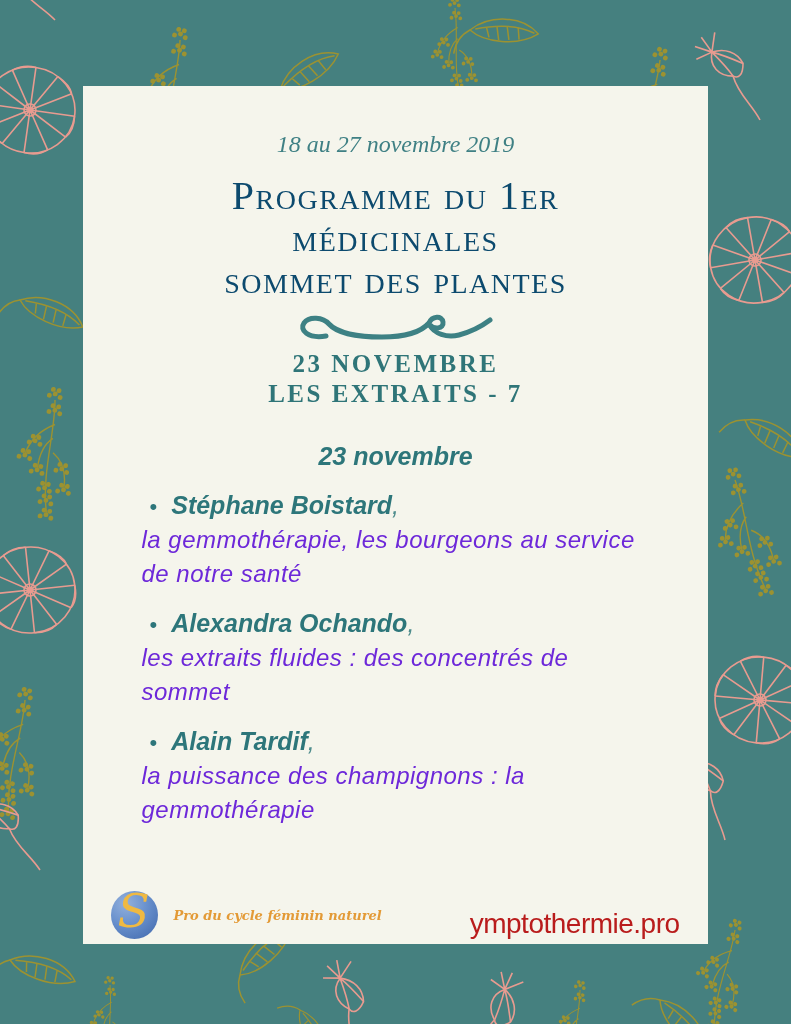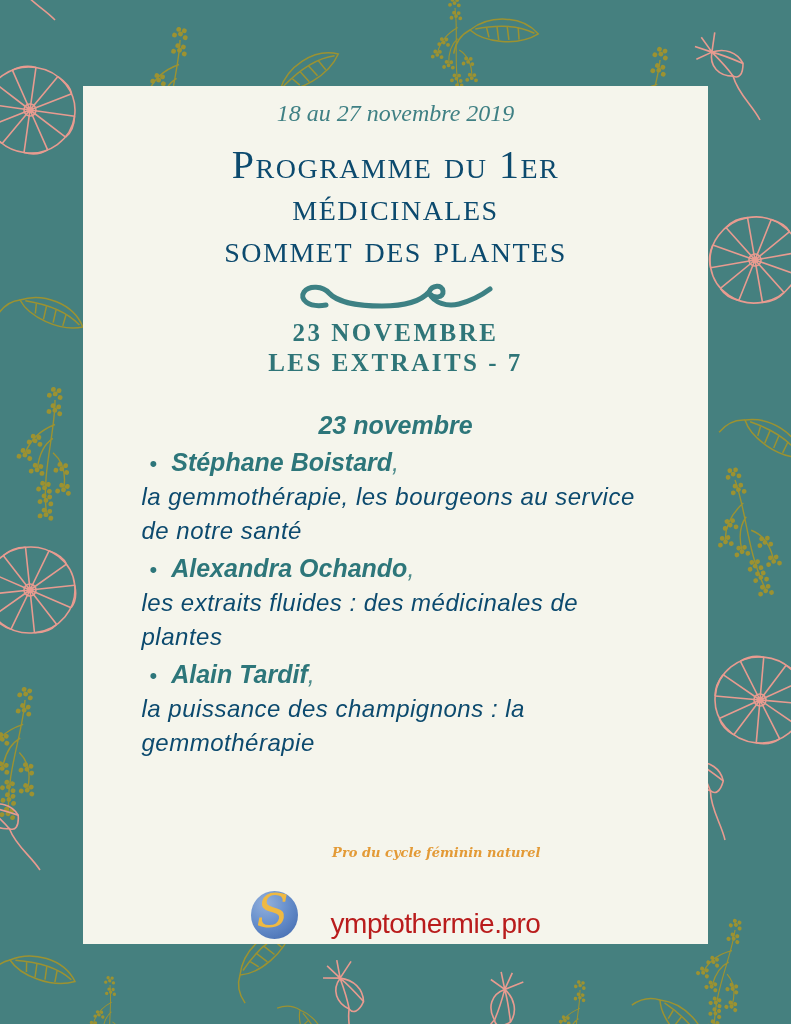--- a/index.html
+++ b/index.html
@@ -6,21 +6,21 @@
   body{
     width:791px;height:1024px;position:relative;overflow:hidden;
     background:#45807f;
     font-family:"Liberation Sans",sans-serif;
   }
   .bg-svg{position:absolute;inset:0;display:block;}
   .card{
     position:absolute;left:83px;top:86px;width:625px;height:858px;
     background:#f5f5ec;
     display:flex;flex-direction:column;align-items:center;
-    box-sizing:border-box;padding-top:12px;
+    box-sizing:border-box;padding-top:43px;
   }
   .date-range{
     font-family:"Liberation Serif",serif;font-style:italic;
     font-size:24px;line-height:30px;color:#3f8084;text-align:center;
   }
   .poster-title{
     margin-top:16px;text-align:center;
     font-family:"Liberation Serif",serif;
     font-variant:small-caps;font-size:40px;line-height:42px;
     letter-spacing:1.5px;color:#0c4a6e;
@@ -33,47 +33,47 @@
   }
   .program{
     margin-top:30px;width:508px;box-sizing:border-box;
     font-style:italic;
   }
   .day-heading{
     text-align:center;font-size:25px;line-height:34px;
     font-weight:bold;color:#2d767a;
   }
   .speaker-line{
-    margin-top:4px;font-size:25px;line-height:32px;color:#2d767a;
+    margin-top:16px;font-size:25px;line-height:32px;color:#2d767a;
     padding-left:8px;
   }
   .speaker-line .bullet{
     font-style:normal;font-size:22px;color:#2d767a;margin-right:14px;
   }
   .speaker-line .name{font-weight:bold;}
   .speaker-line .suffix{font-weight:normal;color:#4f8d8d;}
   .topic{
-    font-size:24px;line-height:34px;color:#0c4a6e;letter-spacing:0.5px;
+    font-size:24px;line-height:34px;color:#6d28d9;letter-spacing:0.5px;
   }
   .brand{
     margin-top:auto;margin-bottom:5px;
     display:flex;flex-direction:row;align-items:flex-end;
   }
   .sphere{
     position:relative;width:47px;height:48px;border-radius:50%;
     background:radial-gradient(circle at 32% 26%, #93b0db 0%, #6a92ce 42%, #3e66ab 100%);
     flex:0 0 auto;
   }
   .sphere .initial{
     position:absolute;left:6px;top:-6px;
     font-family:"DejaVu Serif",serif;font-style:italic;
     font-size:47px;line-height:52px;color:#efb942;
   }
   .brand-text{
-    display:flex;flex-direction:column;align-items:flex-end;
+    display:flex;flex-direction:row;align-items:flex-start;
     margin-left:-7px;margin-bottom:0px;gap:48px;
   }
   .tagline{
     font-family:"DejaVu Serif",serif;font-style:italic;font-weight:bold;
     font-size:13px;line-height:15px;color:#e39a36;margin-left:22px;
   }
   .wordmark{
     font-size:28px;line-height:31px;letter-spacing:-0.5px;color:#b91c1c;margin-left:40px;
   }
 </style>
@@ -244,21 +244,21 @@
     <div class="day-heading">23 novembre</div>
 
     <div class="speaker-line">
       <span class="bullet">•</span><span class="name">Stéphane Boistard</span><span class="suffix">,</span>
     </div>
     <div class="topic">la gemmothérapie, les bourgeons au service de notre santé</div>
 
     <div class="speaker-line">
       <span class="bullet">•</span><span class="name">Alexandra Ochando</span><span class="suffix">,</span>
     </div>
-    <div class="topic">les extraits fluides : des médicinales de plantes</div>
+    <div class="topic">les extraits fluides : des concentrés de sommet</div>
 
     <div class="speaker-line">
       <span class="bullet">•</span><span class="name">Alain Tardif</span><span class="suffix">,</span>
     </div>
     <div class="topic">la puissance des champignons : la gemmothérapie</div>
   </div>
 
   <div class="brand">
     <div class="sphere">
       <span class="initial">S</span>

